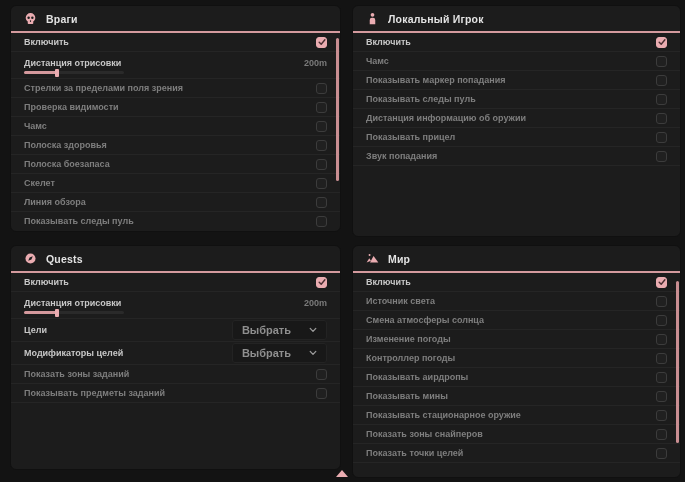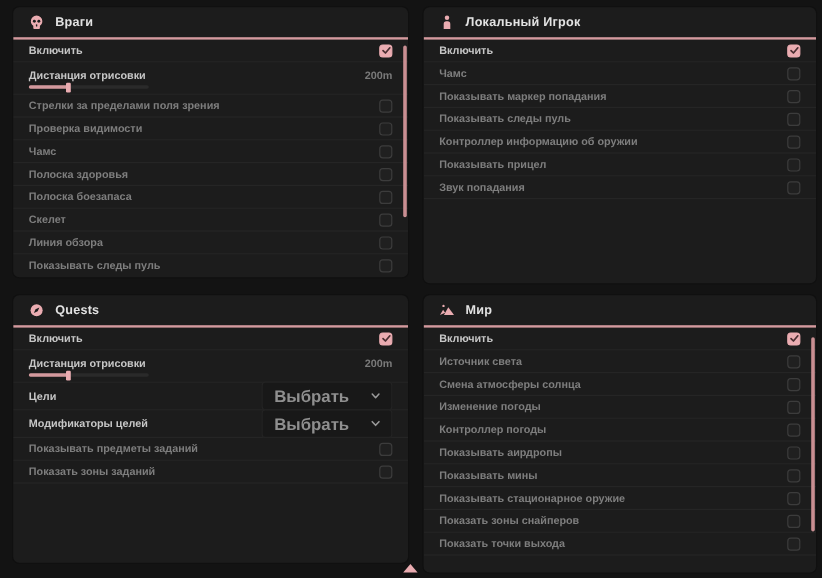--- a/index.html
+++ b/index.html
@@ -48,21 +48,21 @@
   .slider-top{display:flex;align-items:center;justify-content:space-between;}
   .row-value{font-size:9px;color:#7a7a7a;}
   .slider-track{position:relative;width:100px;height:3px;background:#2a2a2a;border-radius:2px;margin-top:2px;}
   .slider-fill{position:absolute;left:0;top:0;height:100%;background:var(--accent-deep);border-radius:2px;}
   .slider-thumb{position:absolute;top:-2.5px;width:4px;height:8px;background:var(--accent);border-radius:1px;margin-left:-2px;}
   .row-select{height:23px;}
   .select{
     display:flex;align-items:center;gap:18px;background:#181818;
     border:1px solid #232323;border-radius:3px;padding:3px 9px;cursor:pointer;
   }
-  .select-value{font-size:14px;color:#8f8f8f;}
+  .select-value{font-size:11px;color:#8f8f8f;}
   .chevron{width:8px;height:8px;color:#9a9a9a;display:flex;}
   .chevron svg{width:100%;height:100%;}
   .panel-scrollbar{position:absolute;right:1px;top:29px;bottom:2px;width:4px;}
   .scroll-thumb{position:absolute;right:0;width:3px;background:var(--scroll);border-radius:2px;}
   .p0 .scroll-thumb{top:3px;height:143px;}
   .p3 .scroll-thumb{top:6px;height:162px;}
   .cursor-tri{
     position:absolute;left:336px;top:470px;width:0;height:0;
     border-left:6px solid transparent;border-right:6px solid transparent;
     border-bottom:7px solid var(--accent);
@@ -187,21 +187,21 @@
       
     </span>
   </div>
         <div class="row">
     <span class="row-label">Показывать следы пуль</span>
     <span class="checkbox">
       
     </span>
   </div>
         <div class="row">
-    <span class="row-label">Контроллер информацию об оружии</span>
+    <span class="row-label">Дистанция информацию об оружии</span>
     <span class="checkbox">
       
     </span>
   </div>
         <div class="row">
     <span class="row-label">Показывать прицел</span>
     <span class="checkbox">
       
     </span>
   </div>
@@ -259,27 +259,27 @@
     <div class="select">
       <span class="select-value">Выбрать</span>
       <span class="chevron">
         <svg viewBox="0 0 10 10">
                 <path d="M1.5 3 5 6.8 8.5 3" fill="none" stroke="currentColor" stroke-width="1.6" stroke-linecap="round" stroke-linejoin="round"></path>
               </svg>
       </span>
     </div>
   </div>
         <div class="row">
+    <span class="row-label">Показать зоны заданий</span>
+    <span class="checkbox">
+      
+    </span>
+  </div>
+        <div class="row">
     <span class="row-label">Показывать предметы заданий</span>
-    <span class="checkbox">
-      
-    </span>
-  </div>
-        <div class="row">
-    <span class="row-label">Показать зоны заданий</span>
     <span class="checkbox">
       
     </span>
   </div>
       </div>
 
   </section>
     <section class="panel p3">
     <header class="panel-header">
       <span class="panel-icon">
@@ -342,21 +342,21 @@
       
     </span>
   </div>
         <div class="row">
     <span class="row-label">Показать зоны снайперов</span>
     <span class="checkbox">
       
     </span>
   </div>
         <div class="row">
-    <span class="row-label">Показать точки выхода</span>
+    <span class="row-label">Показать точки целей</span>
     <span class="checkbox">
       
     </span>
   </div>
       </div>
     <div class="panel-scrollbar">
       <div class="scroll-thumb"></div>
     </div>
   </section>
   </div>

